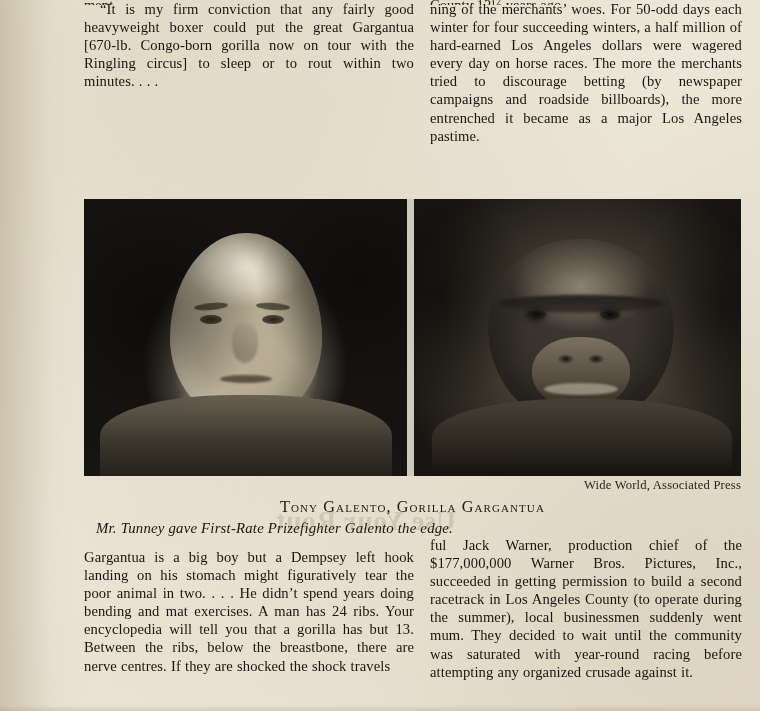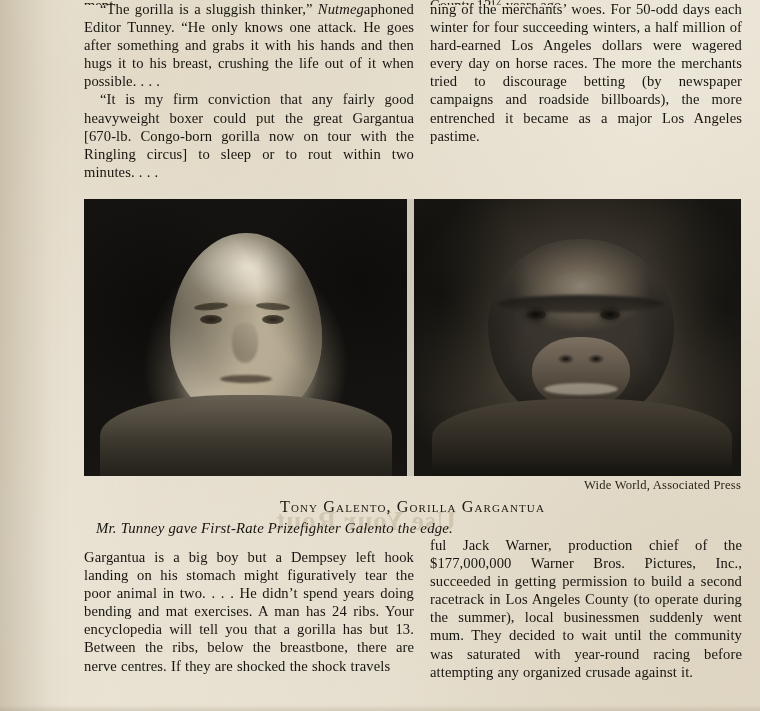--- a/index.html
+++ b/index.html
@@ -320,21 +320,20 @@
 
 <div id="page">
 
   <div id="grain"></div>
   <div id="gutter"></div>
 
   <div id="partial-top-left">ment.</div>
   <div id="partial-top-right">County 12½ years ago —</div>
 
   <div class="col" id="col-top-left">
-    <p class="indent"><span>“The gorilla is a sluggish thinker,” <span class="ital">Nutmeg</span>aphoned Editor Tunney. “He only knows one attack. He goes after something and grabs it with his hands and then hugs it to his breast, crushing the life out of it when possible. . . .</span></p>
     <p class="indent"><span>“It is my firm conviction that any fairly good heavyweight boxer could put the great Gargantua [670-lb. Congo-born gorilla now on tour with the Ringling circus] to sleep or to rout within two minutes. . . .</span></p>
   </div>
 
   <div class="col" id="col-top-right">
     <p><span>ning of the merchants’ woes. For 50-odd days each winter for four succeeding winters, a half million of hard-earned Los Angeles dollars were wagered every day on horse races. The more the merchants tried to discourage betting (by newspaper campaigns and roadside billboards), the more entrenched it became as a major Los Angeles pastime.</span></p>
   </div>
 
   <div id="photo-block">
 
     <div class="photo" id="photo-galento">

